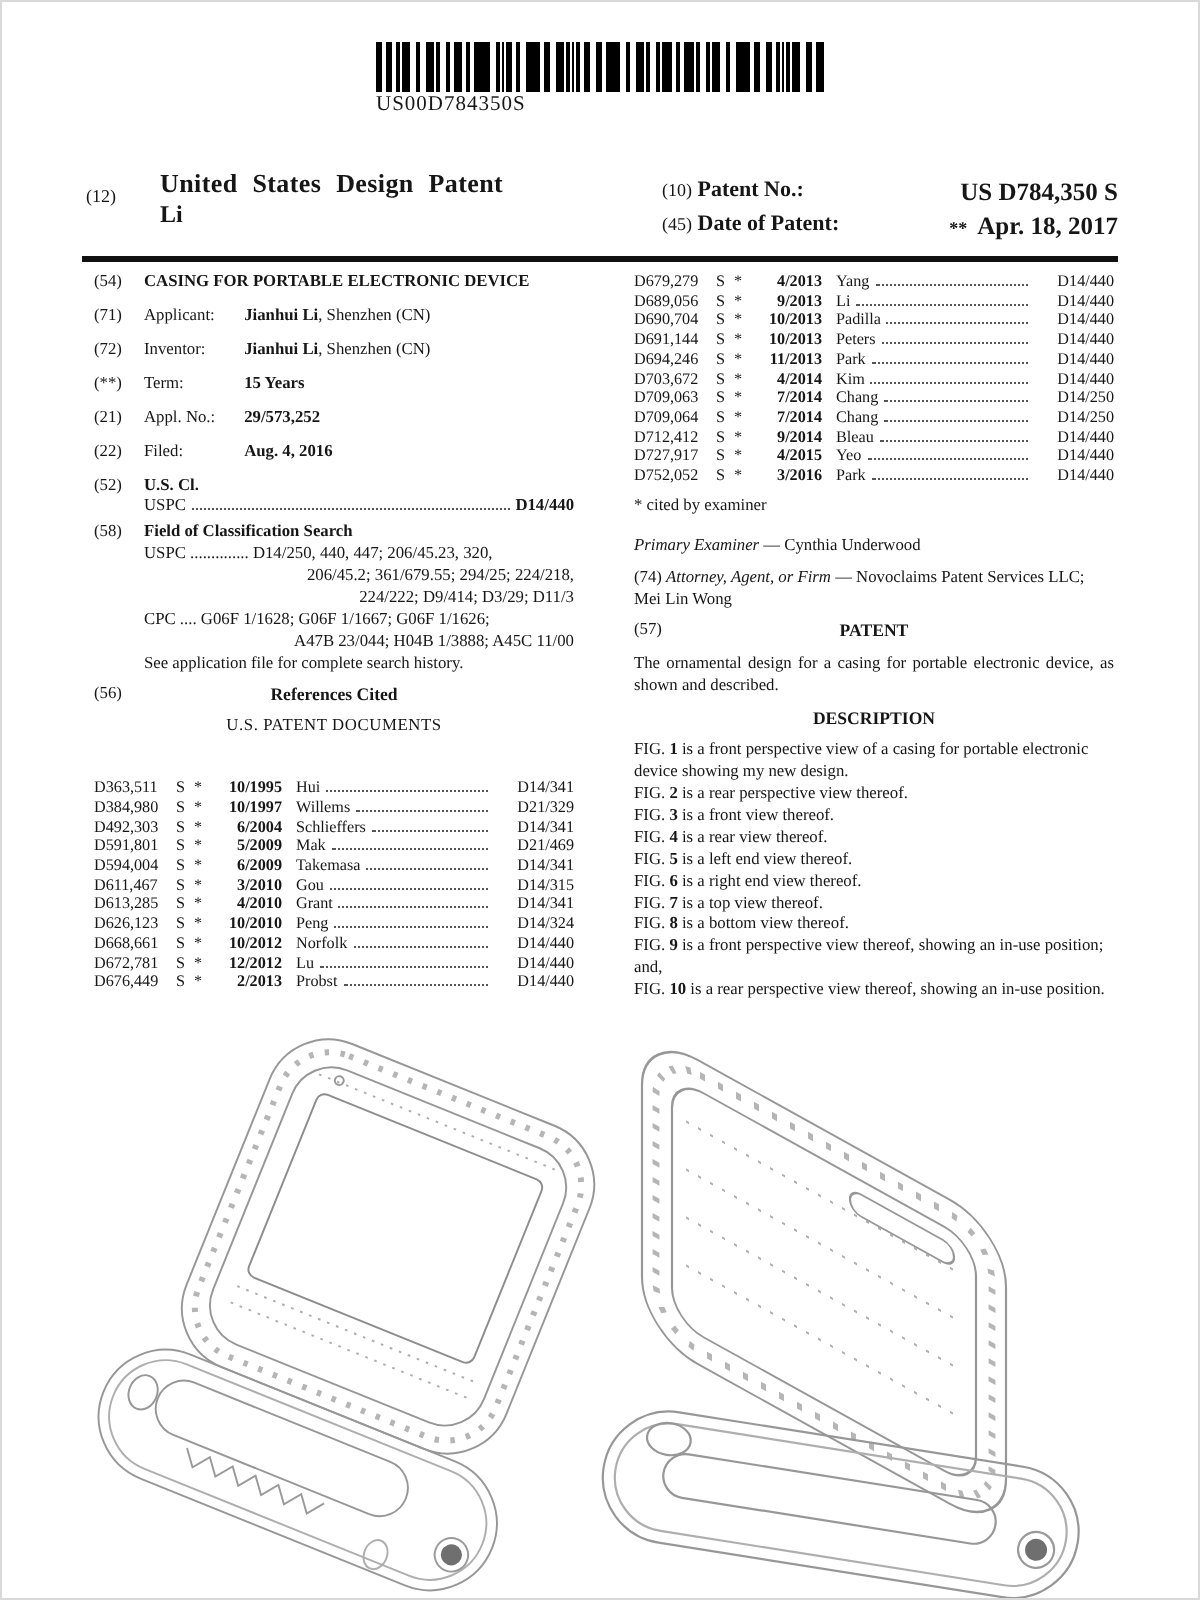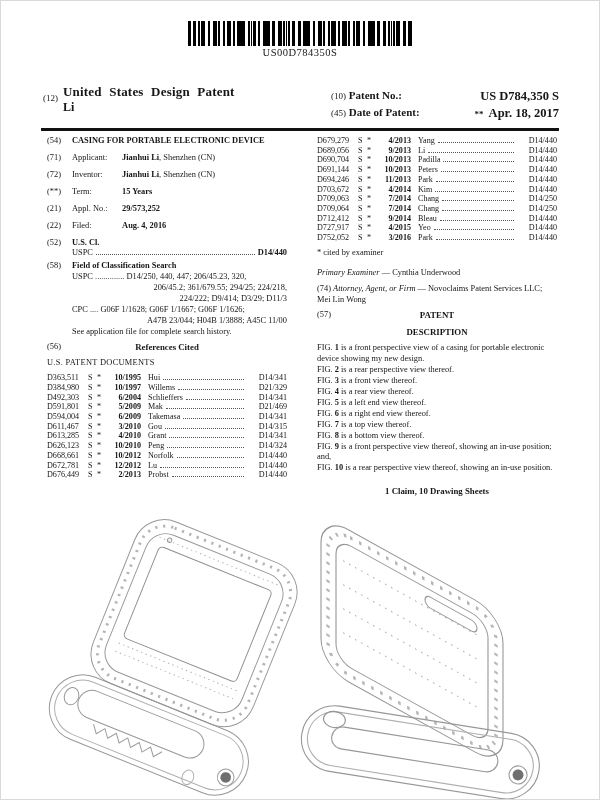--- a/index.html
+++ b/index.html
@@ -2,33 +2,33 @@
 <html><head>
 <meta charset="utf-8">
 <style>
   html,body { margin:0; padding:0; }
   body {
     width:600px; height:800px; background:#ffffff; position:relative;
     font-family:"Liberation Serif","DejaVu Serif",serif; color:#161616;
     overflow:hidden; box-sizing:border-box; border:1px solid #d9d9d9;
   }
   
-  .barcode-wrap { position:absolute; top:20px; left:50%; transform:translateX(-50%); width:224px; text-align:center; }
+  .barcode-wrap { position:absolute; top:20px; left:50%; transform:translateX(-50%); width:224px; text-align:left; }
   .barcode {
     height:25px; width:100%;
     background:
       repeating-linear-gradient(90deg,#000 0 2px,rgba(0,0,0,0) 2px 5px),
       repeating-linear-gradient(90deg,#000 0 1px,rgba(0,0,0,0) 1px 7px),
       repeating-linear-gradient(90deg,#000 0 3px,rgba(0,0,0,0) 3px 13px);
   }
   .barcode-num { font-size:10.5px; letter-spacing:0.5px; margin-top:1px; }
   
   .header { position:absolute; top:84px; left:42px; right:40px; display:flex; justify-content:space-between; }
   .hdr-left { display:flex; }
-  .hdr-kind { font-size:9px; margin-top:8px; margin-right:5px; }
+  .hdr-kind { font-size:9px; margin-top:8px; margin-right:22px; }
   .hdr-title { font-size:13px; font-weight:bold; word-spacing:4px; letter-spacing:0.2px; line-height:1.05; }
   .hdr-inventor { font-size:12px; font-weight:bold; margin-top:1px; }
   .hdr-right { width:228px; font-size:11px; margin-top:3px; }
   .hdr-row { display:flex; justify-content:space-between; line-height:1.35; }
   .hdr-row .lbl { font-weight:bold; white-space:nowrap; }
   .hdr-row .lbl .paren { font-weight:normal; font-size:9px; }
   .hdr-row .val { font-weight:bold; font-size:12.5px; white-space:nowrap; }
   .hdr-row .stars { font-size:9px; font-weight:bold; margin-right:5px; }
   .rule { position:absolute; top:127px; left:40px; right:40px; height:2.5px; background:#111; }
   
@@ -41,21 +41,21 @@
   .ital { font-style:italic; }
   .lead-row { display:flex; align-items:baseline; }
   .leader { flex:1; border-bottom:1px dotted #555; margin:0 3px 2px 3px; min-width:8px; }
   .right-align { text-align:right; }
   .tight { margin-bottom:2px; }
   
   .lblrow .cap { display:inline-block; min-width:48px; }
   
   .heading-row { position:relative; text-align:center; font-weight:bold; font-size:8.8px; margin:4px 0 5px 0; }
   .heading-num { position:absolute; left:0; top:0; font-weight:normal; font-size:8.4px;text-align:center; }
-  .refs-sub { font-size:8.4px; margin-bottom:4px; letter-spacing:0.3px; }
+  .refs-sub { text-align:center; font-size:8.4px; margin-bottom:20px; letter-spacing:0.3px; }
   .ref-row { display:flex; font-size:8.1px; line-height:1.2; align-items:baseline; }
   .ref-no { width:41px; flex:none; }
   .ref-kind { width:9px; flex:none; }
   .ref-star { width:10px; flex:none; }
   .ref-date { width:34px; flex:none; text-align:right; margin-right:7px;font-weight:bold; }
   .ref-name { flex:none; }
   .ref-cls { width:40px; flex:none; text-align:right; }
   .cited-note { font-size:8.4px; margin:5px 0 9px 0; }
   .para { margin-bottom:5px; }
   .claim-text { text-align:justify; margin-bottom:5px; }
@@ -400,20 +400,21 @@
       <span>(74)</span>
       <span class="ital">Attorney, Agent, or Firm</span>
       <span>— Novoclaims Patent Services LLC; Mei Lin Wong</span>
     </div>
 
     <div class="heading-row">
       <span class="heading-num">(57)</span>
       <span>PATENT</span>
     </div>
 
+    <div class="claim-text">The ornamental design for a casing for portable electronic device, as shown and described.</div>
 
     <div class="heading-row">
       <span>DESCRIPTION</span>
     </div>
 
     <div>
 
         <p class="fig-line">
           <span>FIG.</span>
           <span class="fig-num">1</span>
@@ -468,21 +469,20 @@
           <span>is a front perspective view thereof, showing an in-use position; and,</span>
         </p>
 
         <p class="fig-line">
           <span>FIG.</span>
           <span class="fig-num">10</span>
           <span>is a rear perspective view thereof, showing an in-use position.</span>
         </p>
       </div>
 
-    <div class="sheets">1 Claim, 10 Drawing Sheets</div>
   </div>
 </div>
 
 <svg class="drawings" viewBox="0 0 600 298" xmlns="http://www.w3.org/2000/svg">
 
   <g fill="none" stroke="#979797" stroke-width="1.1" transform="translate(183,138) rotate(22) scale(0.88)">
     <rect x="-95" y="-122" width="196" height="198" rx="36"></rect>
     <rect x="-88" y="-115" width="182" height="184" rx="30" stroke="#b5b5b5" stroke-width="3.4" stroke-dasharray="2.5 6.5"></rect>
     <rect x="-80" y="-107" width="166" height="168" rx="24"></rect>
     <rect x="-66" y="-90" width="138" height="112" rx="5" stroke="#8d8d8d"></rect>

